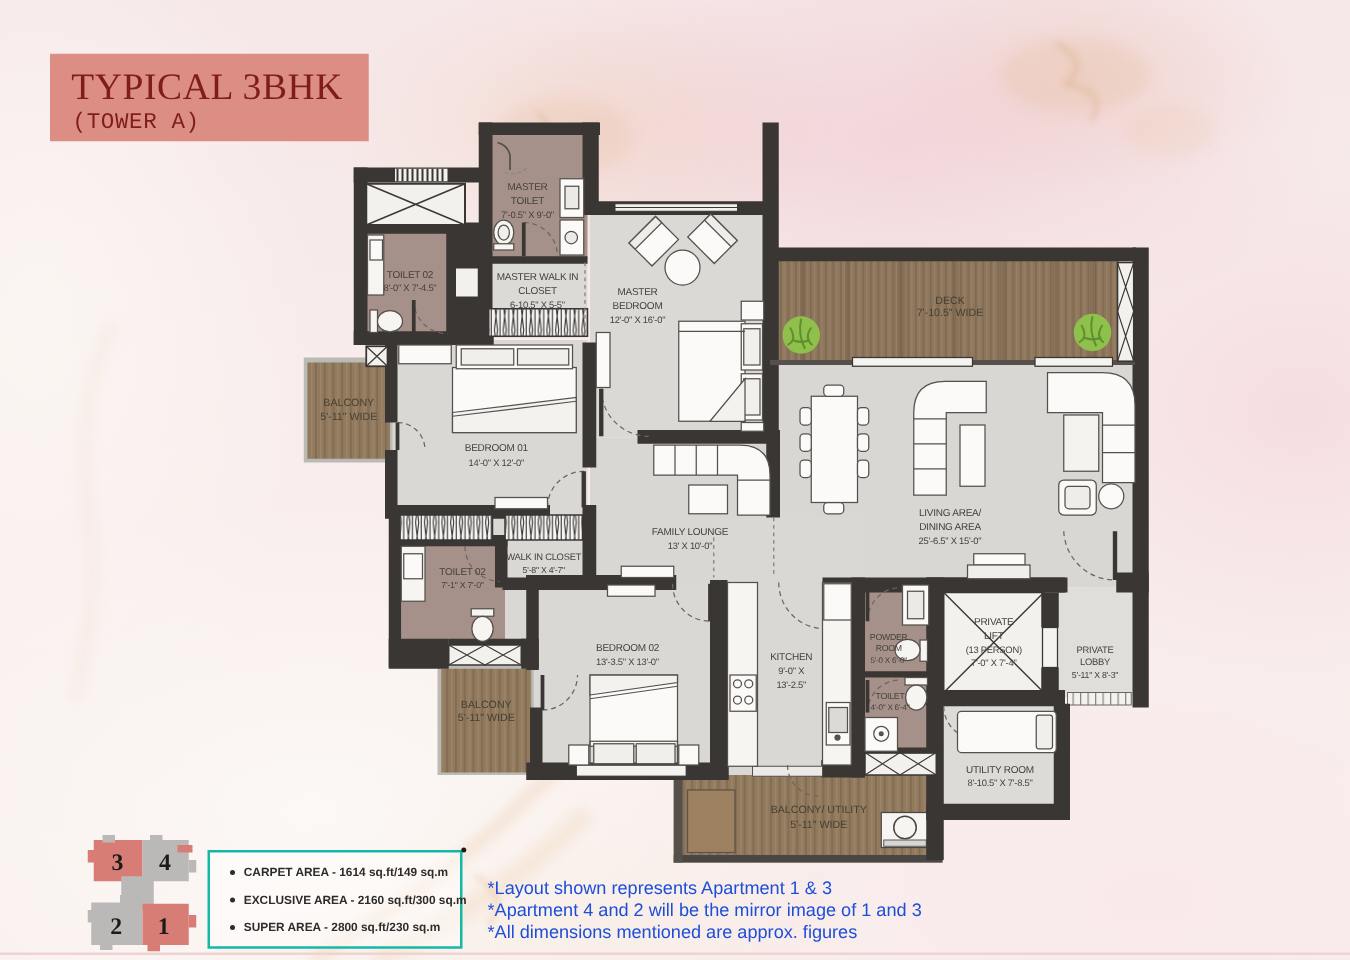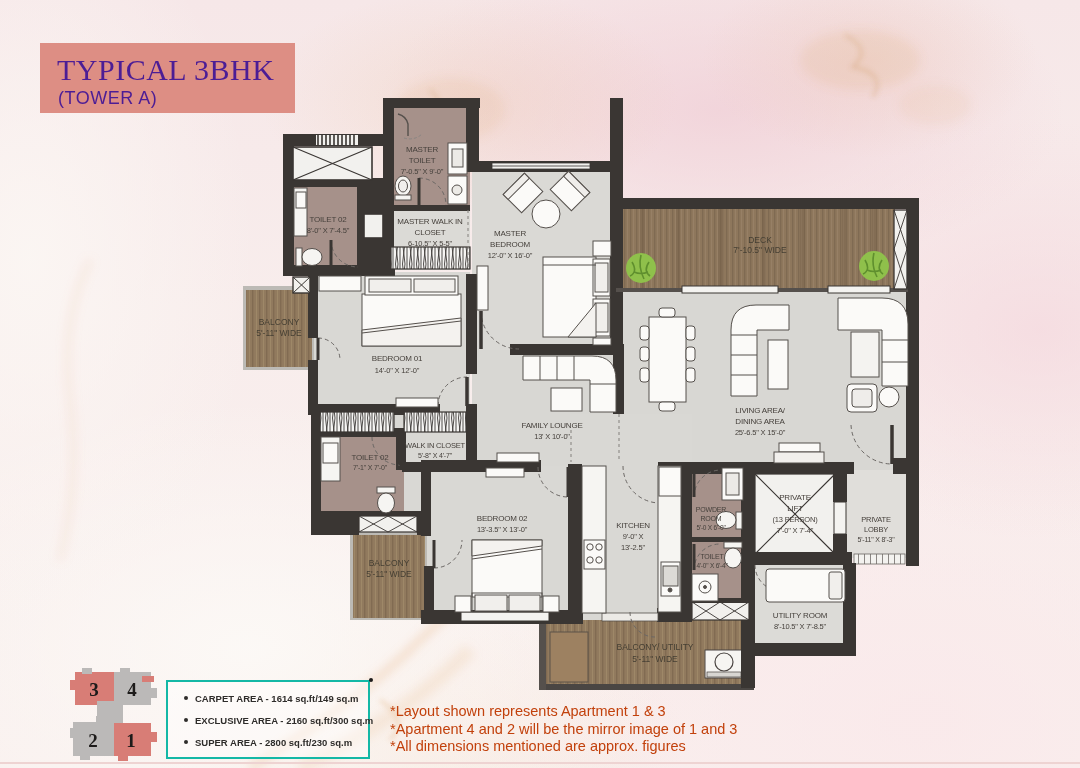--- a/index.html
+++ b/index.html
@@ -10,28 +10,28 @@
     background:
       radial-gradient(ellipse 300px 160px at 470px 100px, rgba(231,181,140,0.22), rgba(231,181,140,0) 70%),
       radial-gradient(ellipse 240px 140px at 870px 60px, rgba(228,178,142,0.20), rgba(228,178,142,0) 70%),
       radial-gradient(ellipse 460px 220px at 720px 110px, rgba(240,206,214,0.75), rgba(240,206,214,0) 75%),
       radial-gradient(ellipse 380px 280px at 1040px 330px, rgba(244,213,220,0.65), rgba(244,213,220,0) 75%),
       radial-gradient(ellipse 300px 500px at 30px 260px, rgba(251,246,243,0.95), rgba(251,246,243,0) 75%),
       radial-gradient(ellipse 540px 320px at 250px 650px, rgba(252,249,246,0.95), rgba(252,249,246,0) 78%),
       radial-gradient(ellipse 380px 200px at 420px 740px, rgba(242,216,190,0.30), rgba(242,216,190,0) 70%),
       radial-gradient(ellipse 600px 380px at 920px 720px, rgba(250,232,234,0.8), rgba(250,232,234,0) 80%),
       linear-gradient(180deg,#f6e7e8 0%,#f8edec 40%,#f9f0ee 100%);}
-  .title{position:absolute;left:40px;top:43px;width:255px;height:70px;background:#dd8e84;color:#4c1d95;}
+  .title{position:absolute;left:40px;top:43px;width:255px;height:70px;background:#dd8e84;color:#7f1d1d;}
   .title .t1{font-family:"Liberation Serif",serif;font-size:30px;letter-spacing:0.5px;position:absolute;left:17px;top:10px;white-space:nowrap;}
-  .title .t2{font-family:Liberation Sans, sans-serif;font-size:18px;letter-spacing:0.5px;position:absolute;left:18px;top:45px;white-space:nowrap;}
+  .title .t2{font-family:Liberation Mono, monospace;font-size:18px;letter-spacing:0.5px;position:absolute;left:18px;top:45px;white-space:nowrap;}
   .legendbox{position:absolute;left:166px;top:680px;width:200px;height:75px;border:2px solid #14b8a6;background:rgba(255,255,255,0.45);}
   .legendbox ul{list-style:none;margin:11px 0 0 27px;padding:0;font-size:9.5px;font-weight:bold;color:#2e2c2a;}
   .legendbox li{margin-bottom:11px;position:relative;white-space:nowrap;}
   .legendbox li:before{content:"";position:absolute;left:-11px;top:3px;width:4px;height:4px;border-radius:50%;background:#2e2c2a;}
-  .disc{position:absolute;left:390px;top:703px;width:420px;font-size:14.5px;color:#c2410c;line-height:17.5px;}
+  .disc{position:absolute;left:390px;top:703px;width:420px;font-size:14.5px;color:#1d4ed8;line-height:17.5px;}
 </style>
 </head>
 <body>
 
 <div class="bg"></div>
 
 <svg style="position:absolute;left:0;top:0" width="1080" height="768">
 <defs>
       <filter id="blur6">
         <feGaussianBlur stdDeviation="5"></feGaussianBlur>

